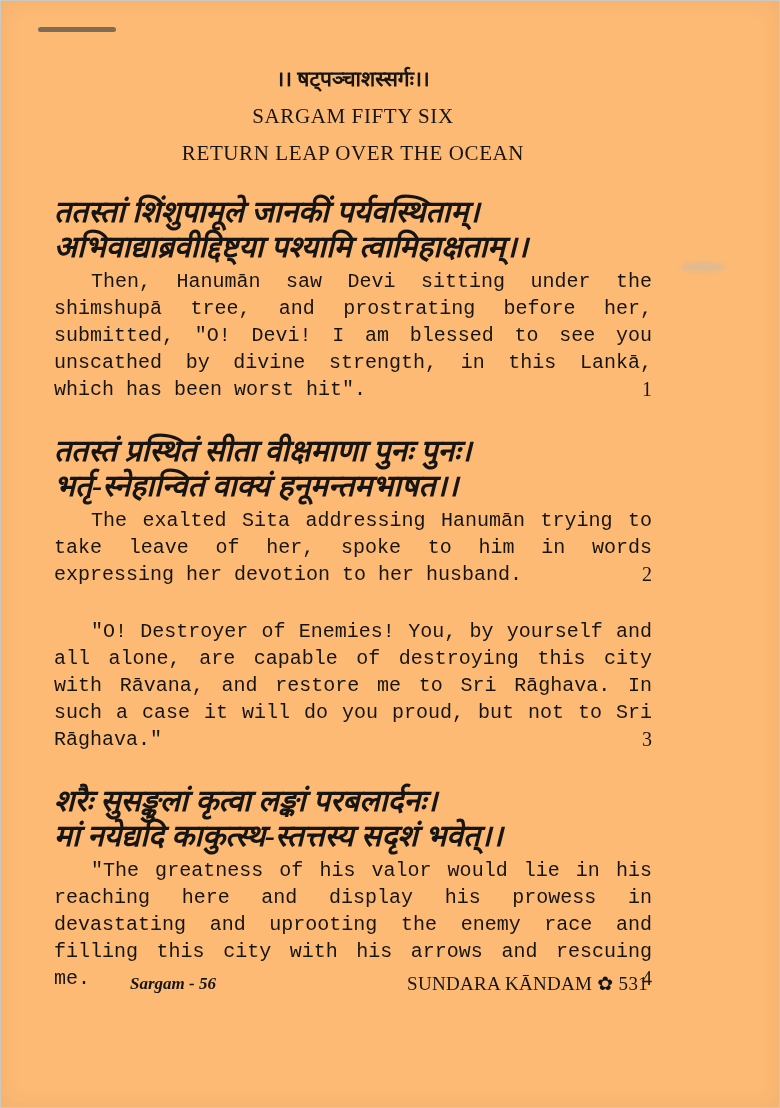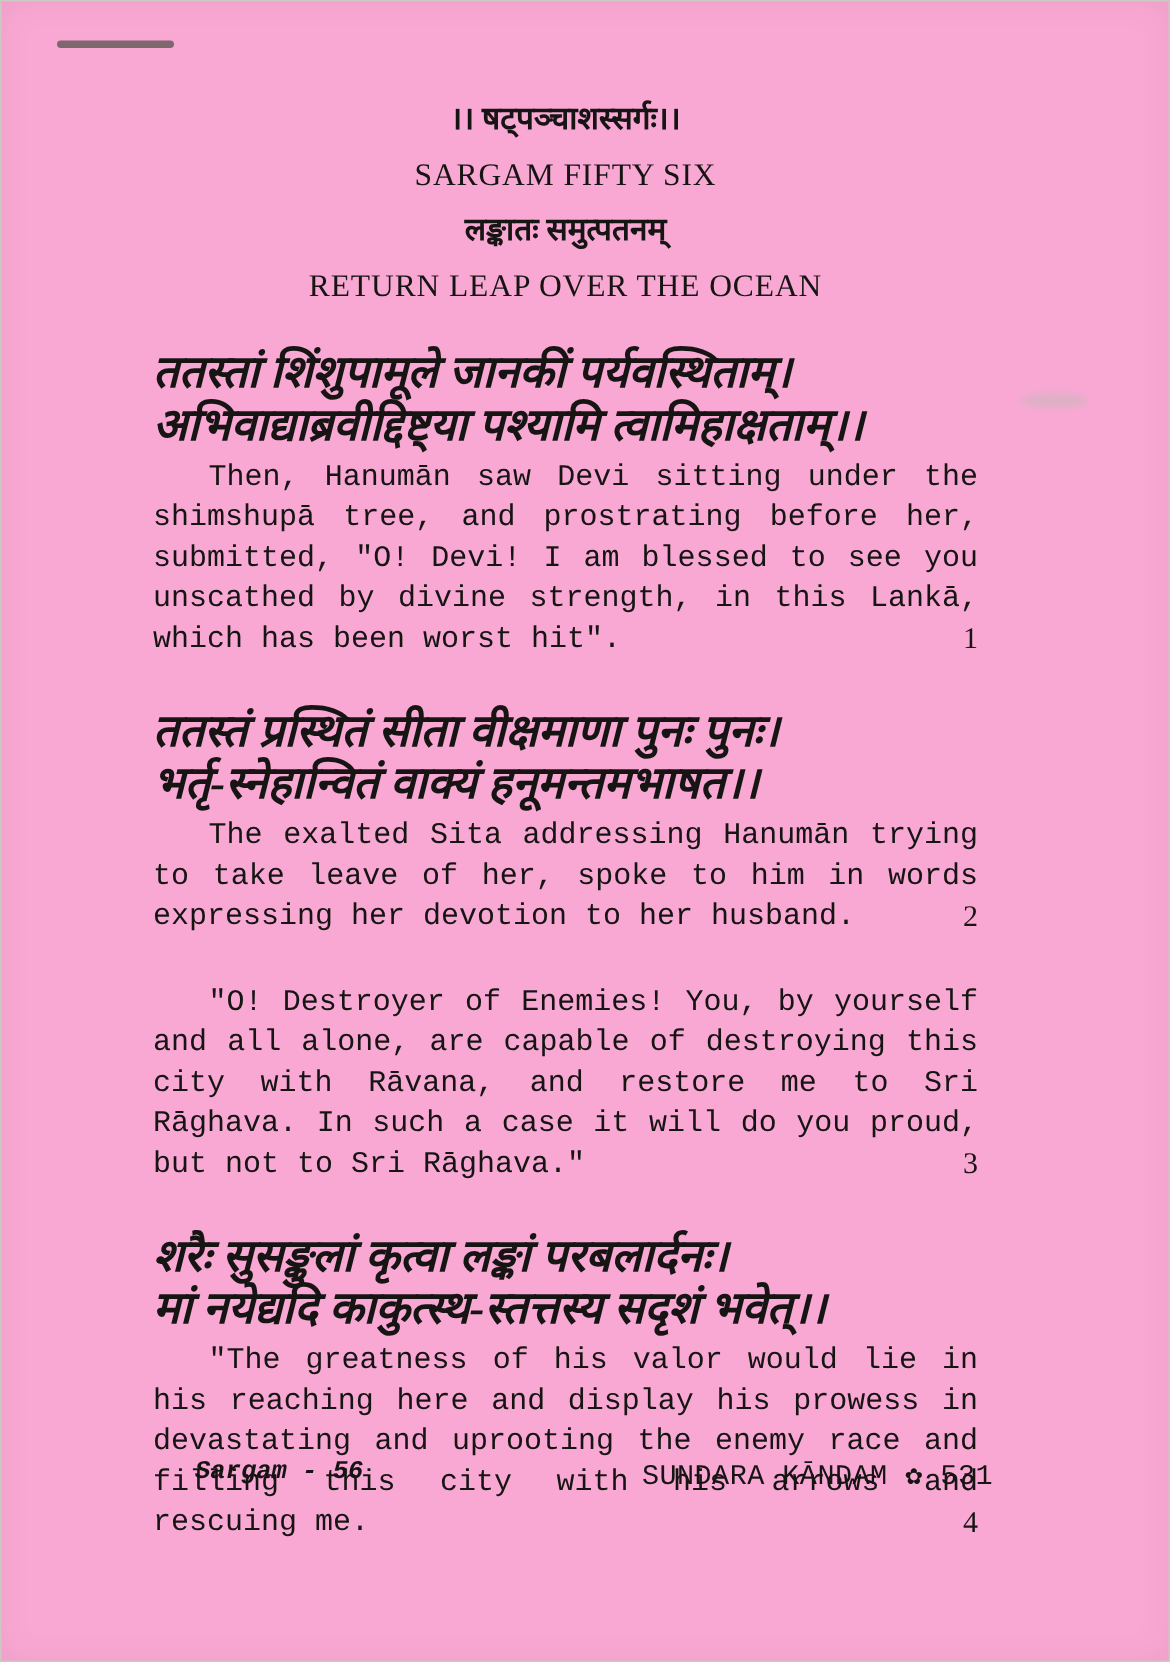--- a/index.html
+++ b/index.html
@@ -6,23 +6,23 @@
   html, body { width:780px; height:1108px; }
   body {
     background:#e8e6e1;
     font-family:"Liberation Serif", serif;
     position:relative;
     overflow:hidden;
   }
   .page {
     position:absolute;
     inset:0;
-    background:#f9a8d4;
+    background:#fdba74;
     color:#161514;
-    padding:66px 128px 0 102px;
+    padding:66px 128px 0 54px;
     box-shadow: inset 0 0 0 1px #ccc9c3, inset 0 0 22px rgba(60,55,45,0.08);
   }
   .center { text-align:center; }
   .skt { font-weight:bold; font-family:"Liberation Serif","DejaVu Sans",serif; }
   .hdr-line { font-size:21px; line-height:26px; margin-bottom:11px; }
   .hdr-en { font-weight:normal; letter-spacing:0.6px; }
   .hdr-skt2 { margin-top:3px; }
   main.verses { margin-top:28px; }
   .verse { margin-bottom:30px; }
   .verse-skt { font-size:30px; line-height:35px; font-weight:bold;font-style:italic; }
@@ -30,25 +30,24 @@
   .trans {
     font-size:20px;
     line-height:27px;
     text-align:justify;
     text-indent:37px;
     font-family:Liberation Mono, monospace;
   }
   .vnum { position:absolute; right:0; bottom:2px; font-size:20px; }
   .footer {
     position:absolute;
-    left:130px; right:118px; top:972px;
+    left:130px; right:132px; top:972px;
     display:flex;
     justify-content:space-between;
-    align-items:flex-start;
-    font-family:Liberation Mono, monospace;
+    align-items:center;
   }
   .footer-left { font-weight:bold; font-style:italic; font-size:17px; }
   .footer-right { font-size:19px; letter-spacing:0.3px; }
   
   .artifact-top-dash {
     position:absolute; top:27px; left:38px;
     width:78px; height:5px; border-radius:3px;
     background:#55524c; opacity:0.75;
   }
   .artifact-right-smudge {
@@ -61,21 +60,20 @@
 <body>
 
 <div class="page">
 
   <div class="artifact-top-dash"></div>
   <div class="artifact-right-smudge"></div>
 
   <header>
     <div class="hdr-line center skt">।। षट्पञ्चाशस्सर्गः।।</div>
     <div class="hdr-line center hdr-en">SARGAM FIFTY SIX</div>
-    <div class="hdr-line center skt hdr-skt2">लङ्कातः समुत्पतनम्</div>
     <div class="hdr-line center hdr-en">RETURN LEAP OVER THE OCEAN</div>
   </header>
 
   <main class="verses">
 
     <section class="verse">
       <div class="verse-skt">ततस्तां शिंशुपामूले जानकीं पर्यवस्थिताम्।</div>
       <div class="verse-skt">अभिवाद्याब्रवीद्दिष्ट्या पश्यामि त्वामिहाक्षताम्।।</div>
       <div class="trans-wrap">
         <p class="trans">Then, Hanumān saw Devi sitting under the shimshupā tree, and prostrating before her, submitted, "O! Devi! I am blessed to see you unscathed by divine strength, in this Lankā, which has been worst hit".</p>

